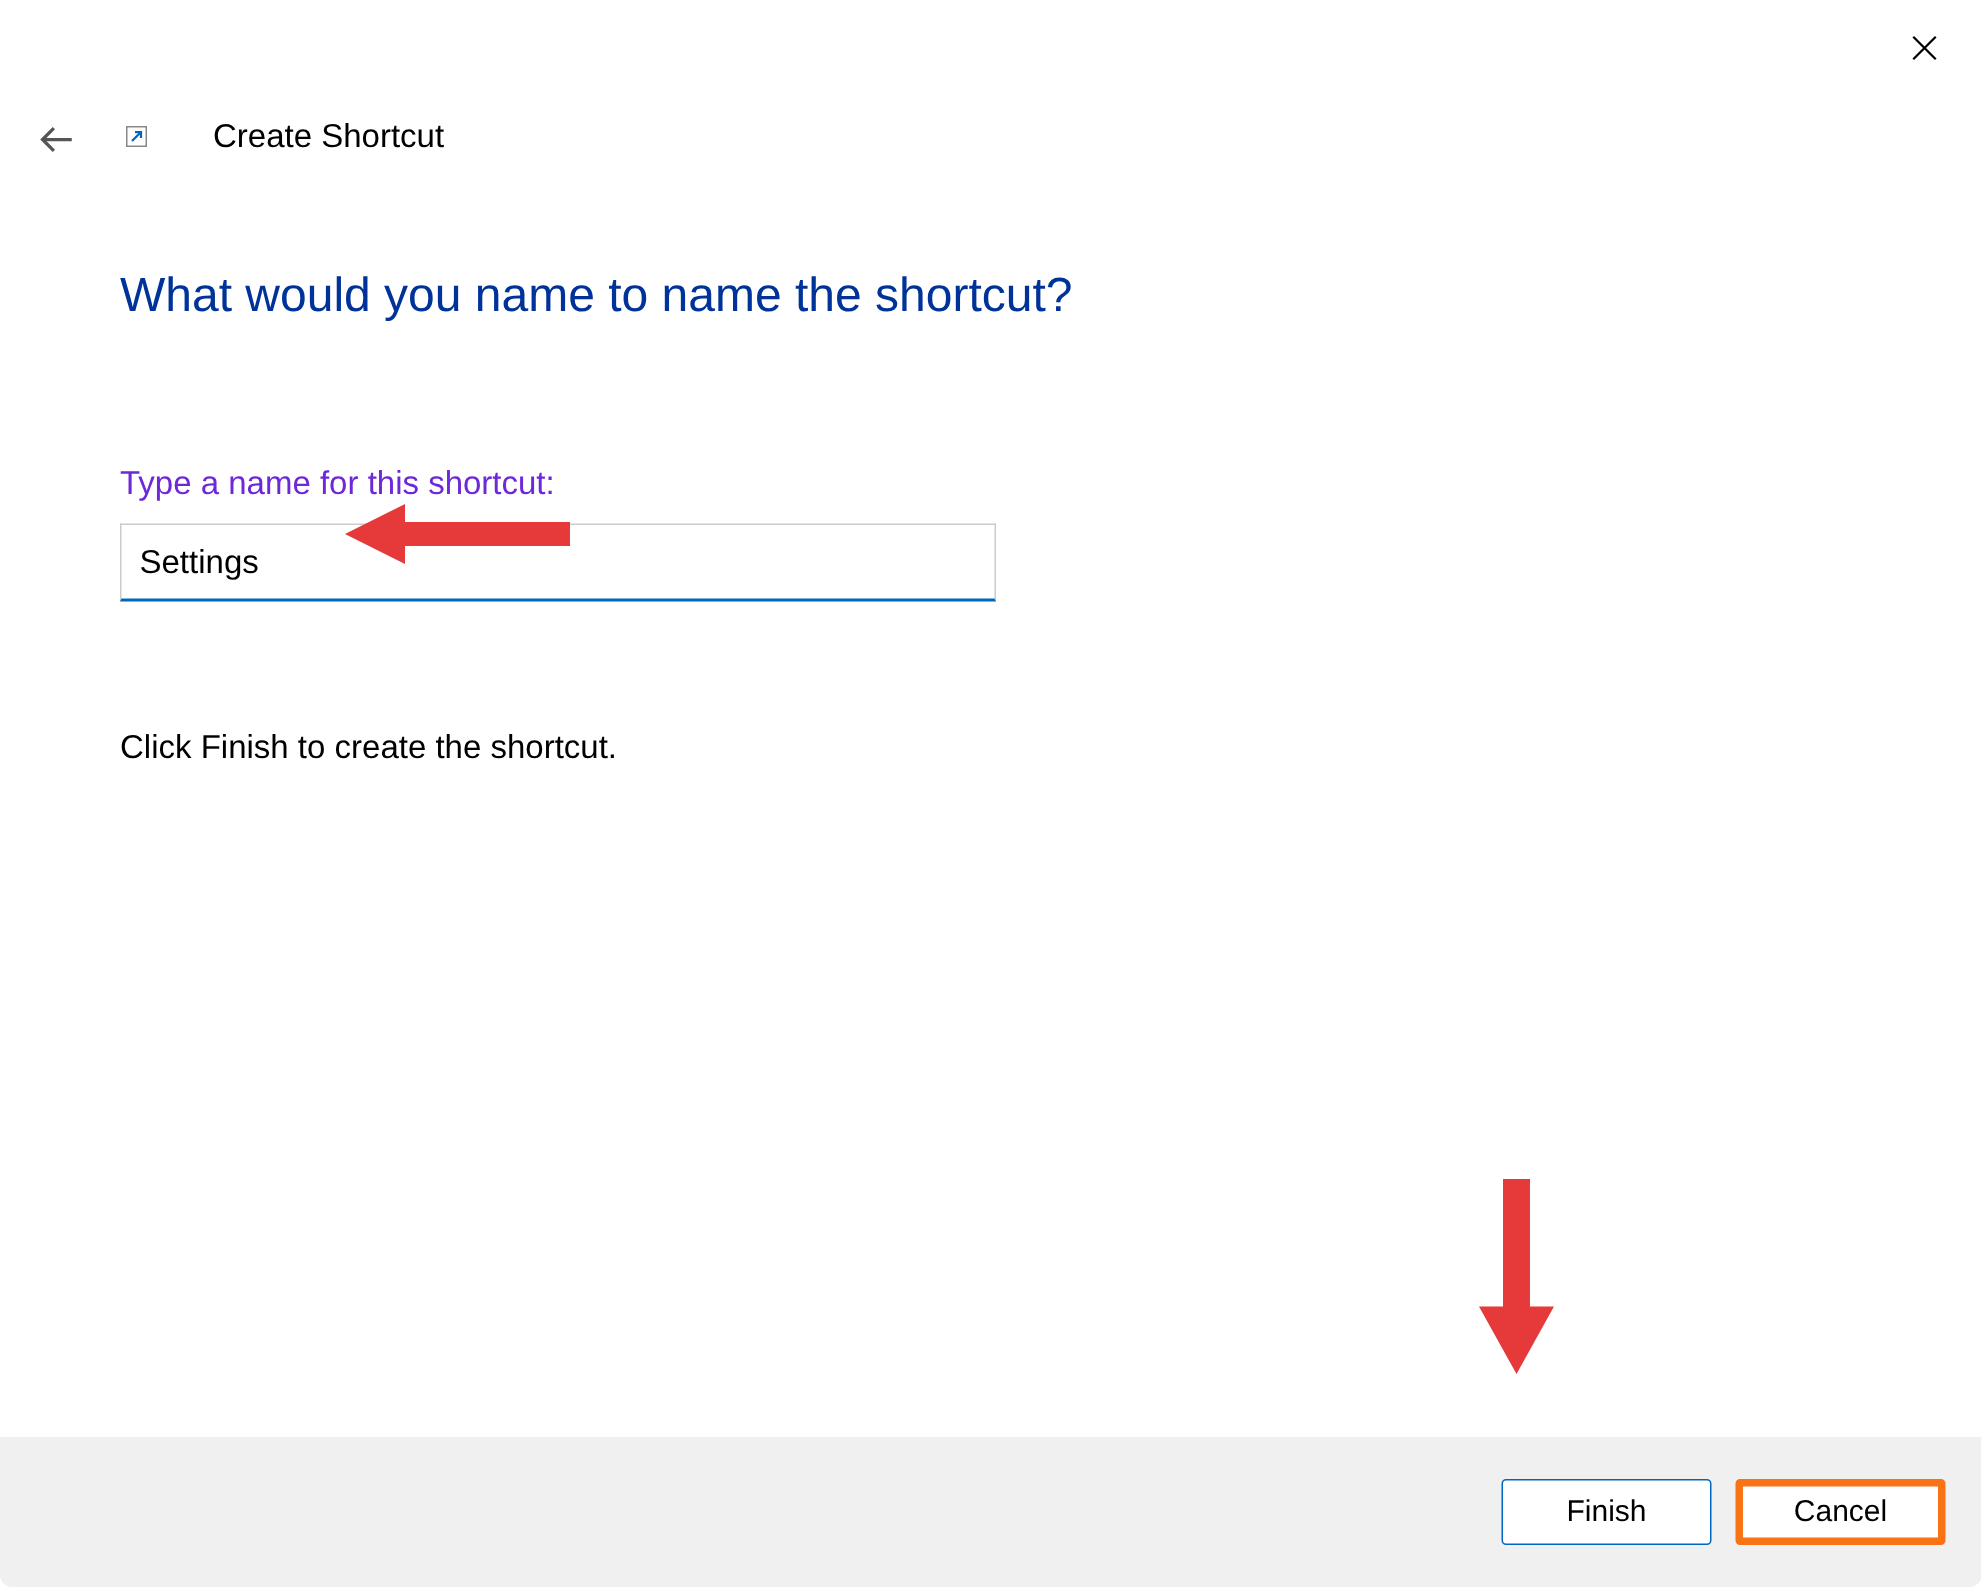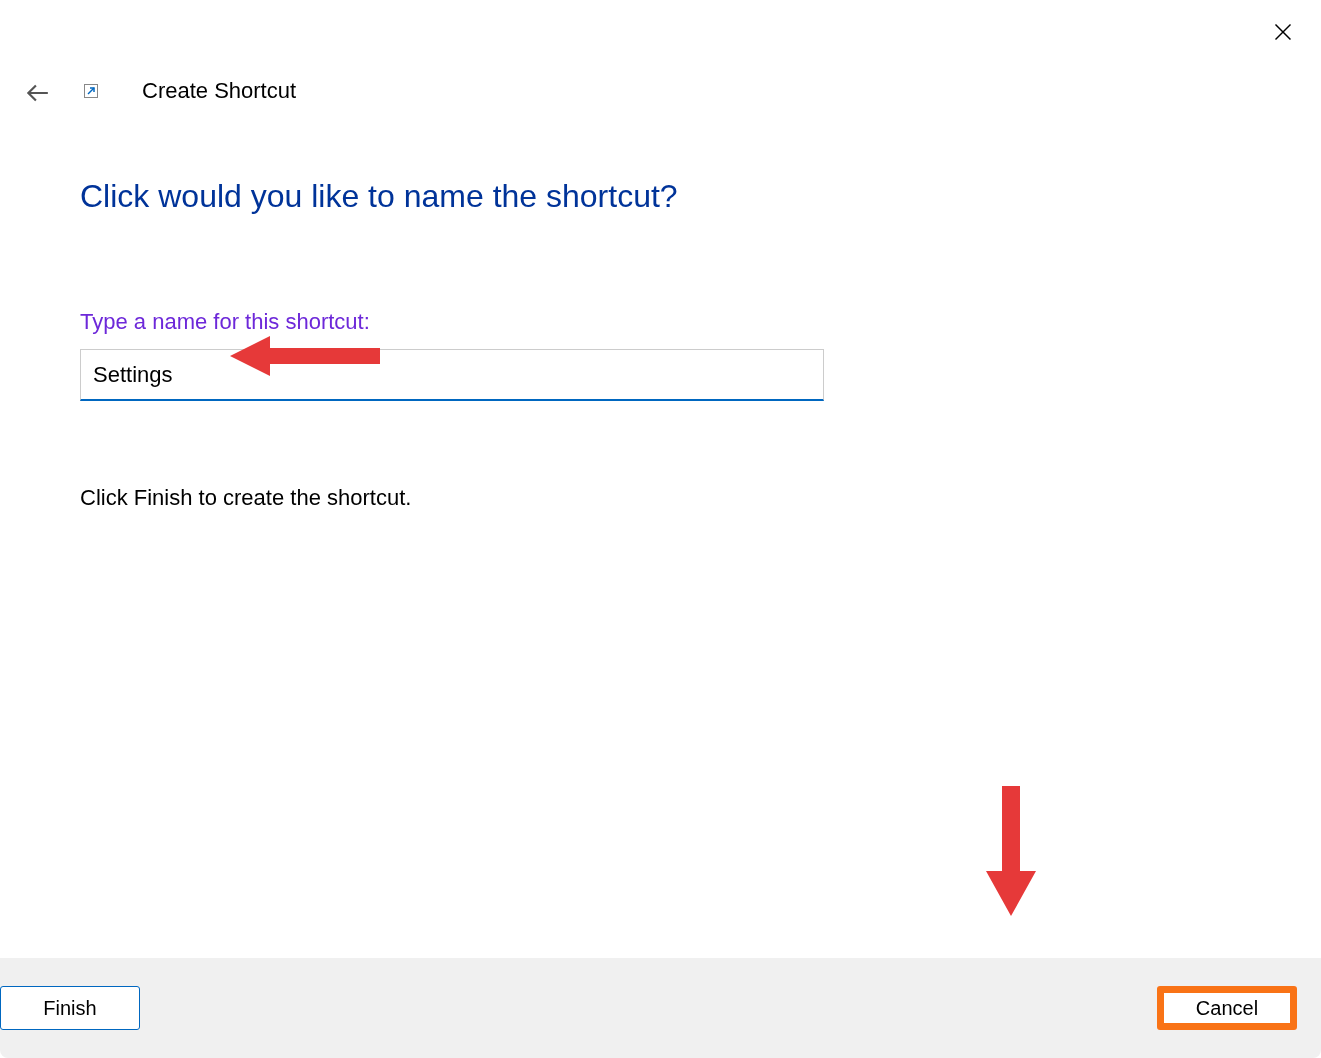--- a/index.html
+++ b/index.html
@@ -99,21 +99,21 @@
       font-weight: 400;
       color: #003399;
       margin-bottom: 94px;
     }
     .field-label {
       font-size: 22px;
       color: #6d28d9;
       margin-bottom: 14px;
     }
     .text-input {
-      width: 744px;
+      width: 584px;
       height: 52px;
       border: 1px solid #cccccc;
       border-bottom: 2px solid #0067c0;
       padding: 0 12px;
       font-size: 22px;
       font-family: "Segoe UI", sans-serif;
       color: #000000;
       outline: none;
       background: #ffffff;
     }
@@ -124,31 +124,31 @@
     }
     .footer {
       position: absolute;
       bottom: 0;
       left: 0;
       right: 0;
       height: 100px;
       background: #f0f0f0;
       display: flex;
       align-items: center;
-      justify-content: space-between;
+      justify-content: flex-end;
       padding-right: 24px;
       gap: 16px;
     }
     .btn {
       width: 140px;
       height: 44px;
       font-size: 20px;
       font-family: "Segoe UI", sans-serif;
       background: #ffffff;
-      border: 7px solid #f97316;
+      border: 5px solid #f97316;
       cursor: pointer;
       border-radius: 3px;
     }
     .btn-primary {
       border: 1px solid #0067c0;
     }
     .arrow-annotation-1 {
       position: absolute;
       top: 326px;
       left: 230px;
@@ -185,21 +185,21 @@
         <svg viewBox="0 0 10 10">
           <line x1="2" y1="8" x2="8" y2="2" stroke="#0067c0" stroke-width="1.5"></line>
           <polyline points="4,2 8,2 8,6" fill="none" stroke="#0067c0" stroke-width="1.5"></polyline>
         </svg>
       </div>
     </div>
     <div class="window-title">Create Shortcut</div>
   </div>
 
   <div class="main-content">
-    <h1 class="heading">Click would you like to name the shortcut?</h1>
+    <h1 class="heading">What would you name to name the shortcut?</h1>
     <div class="field-label">Type a name for this shortcut:</div>
     <input type="text" class="text-input" value="Settings" style="">
     <div class="instruction">Click Finish to create the shortcut.</div>
   </div>
 
   <div class="footer">
     <button class="btn btn-primary">Finish</button>
     <button class="btn">Cancel</button>
   </div>
 

